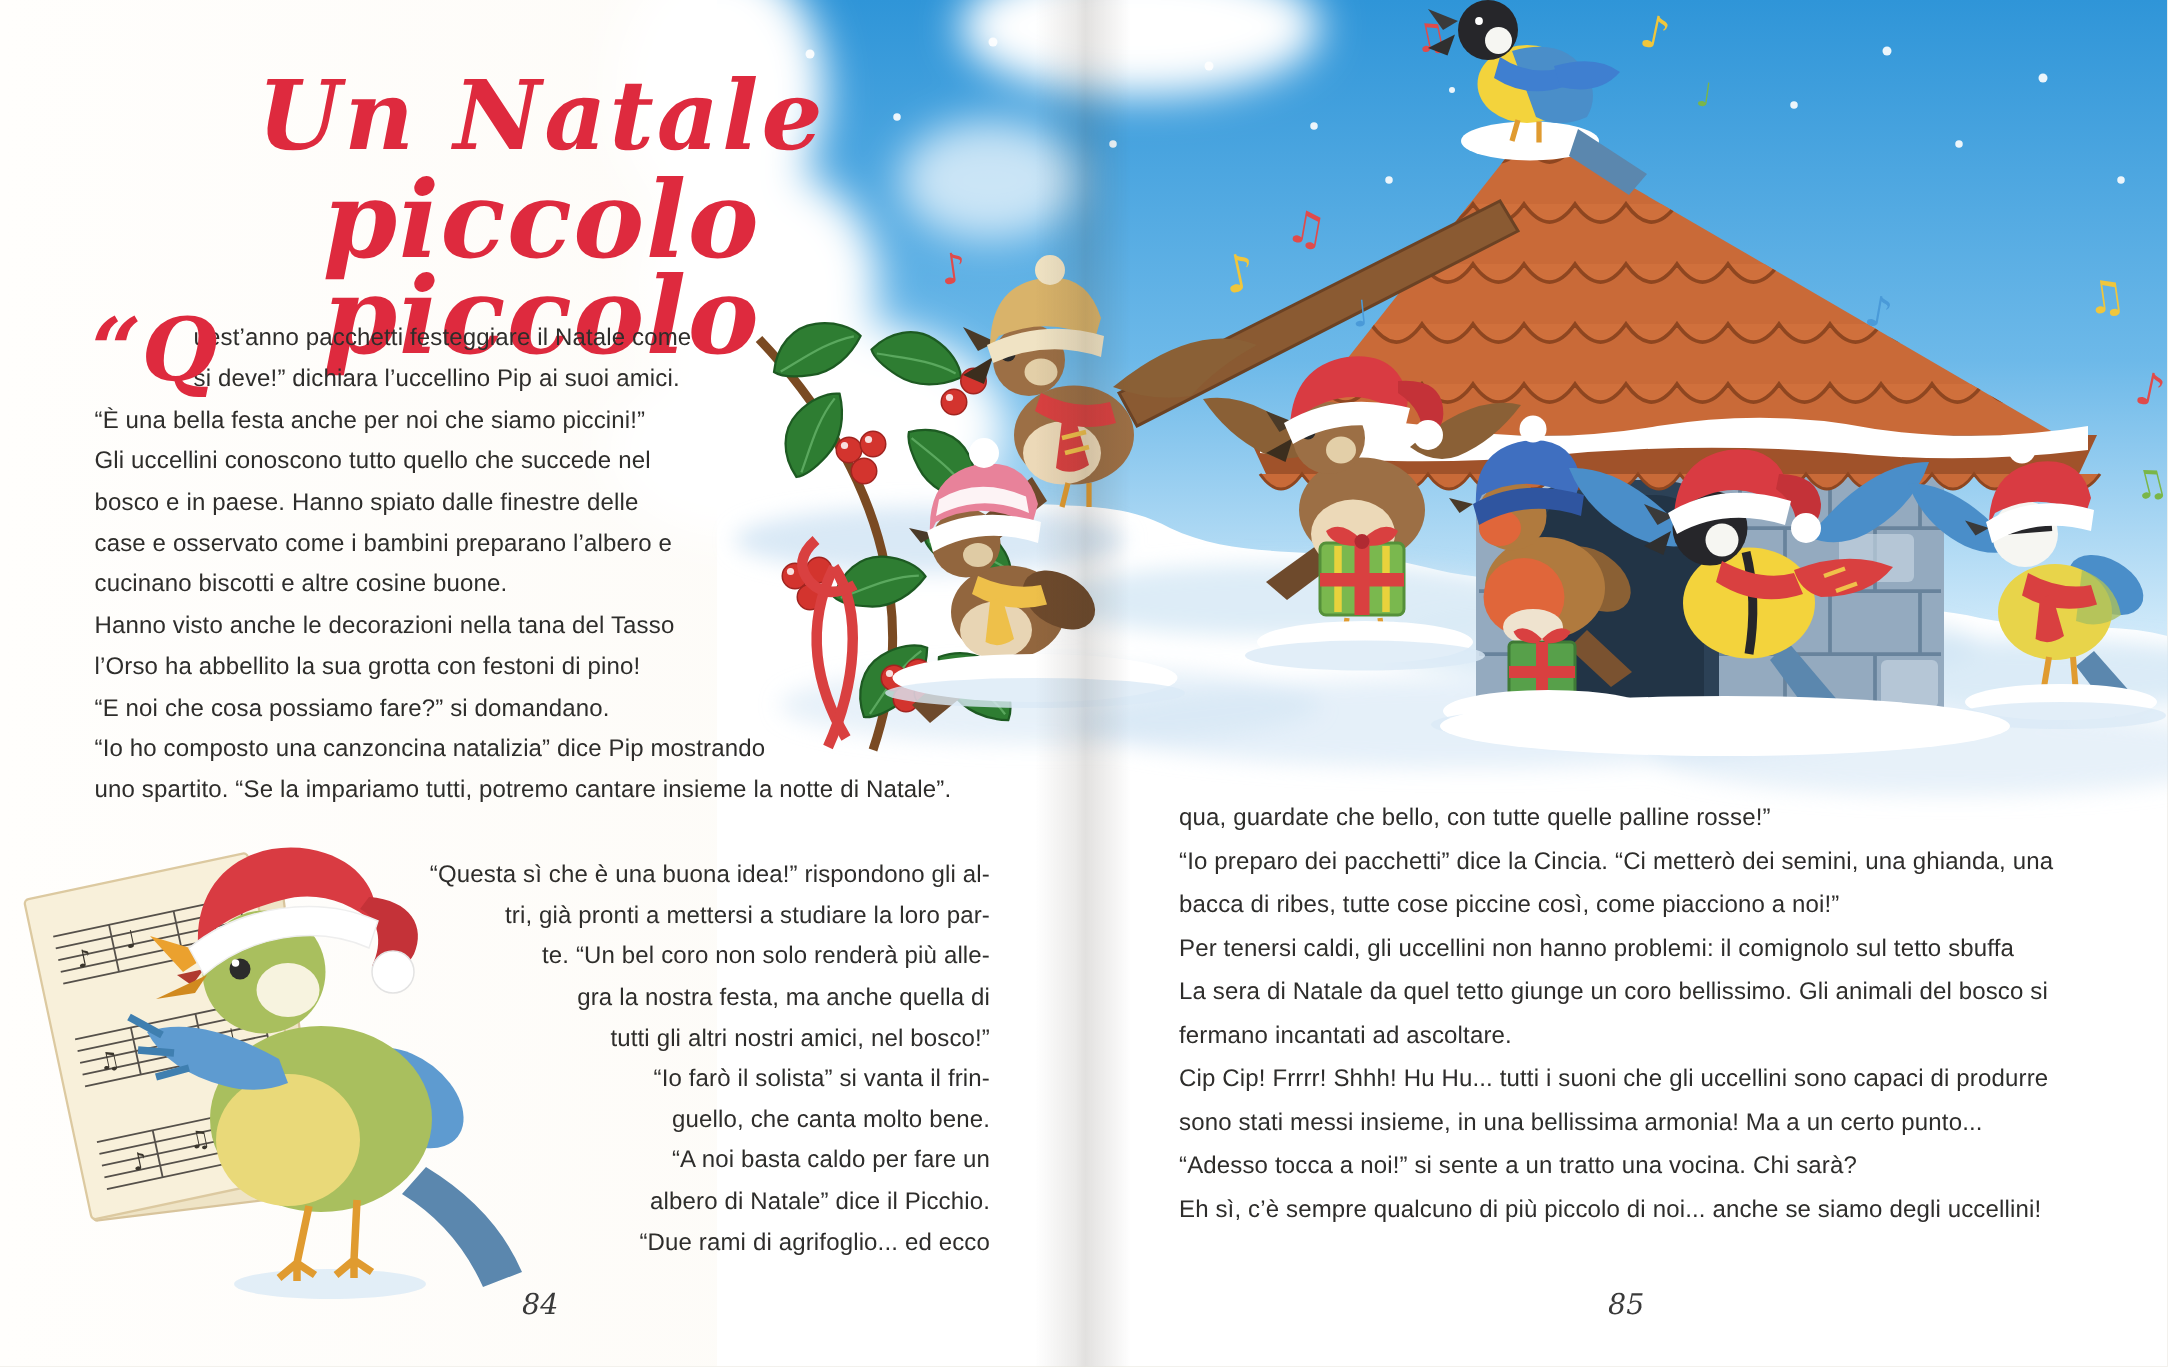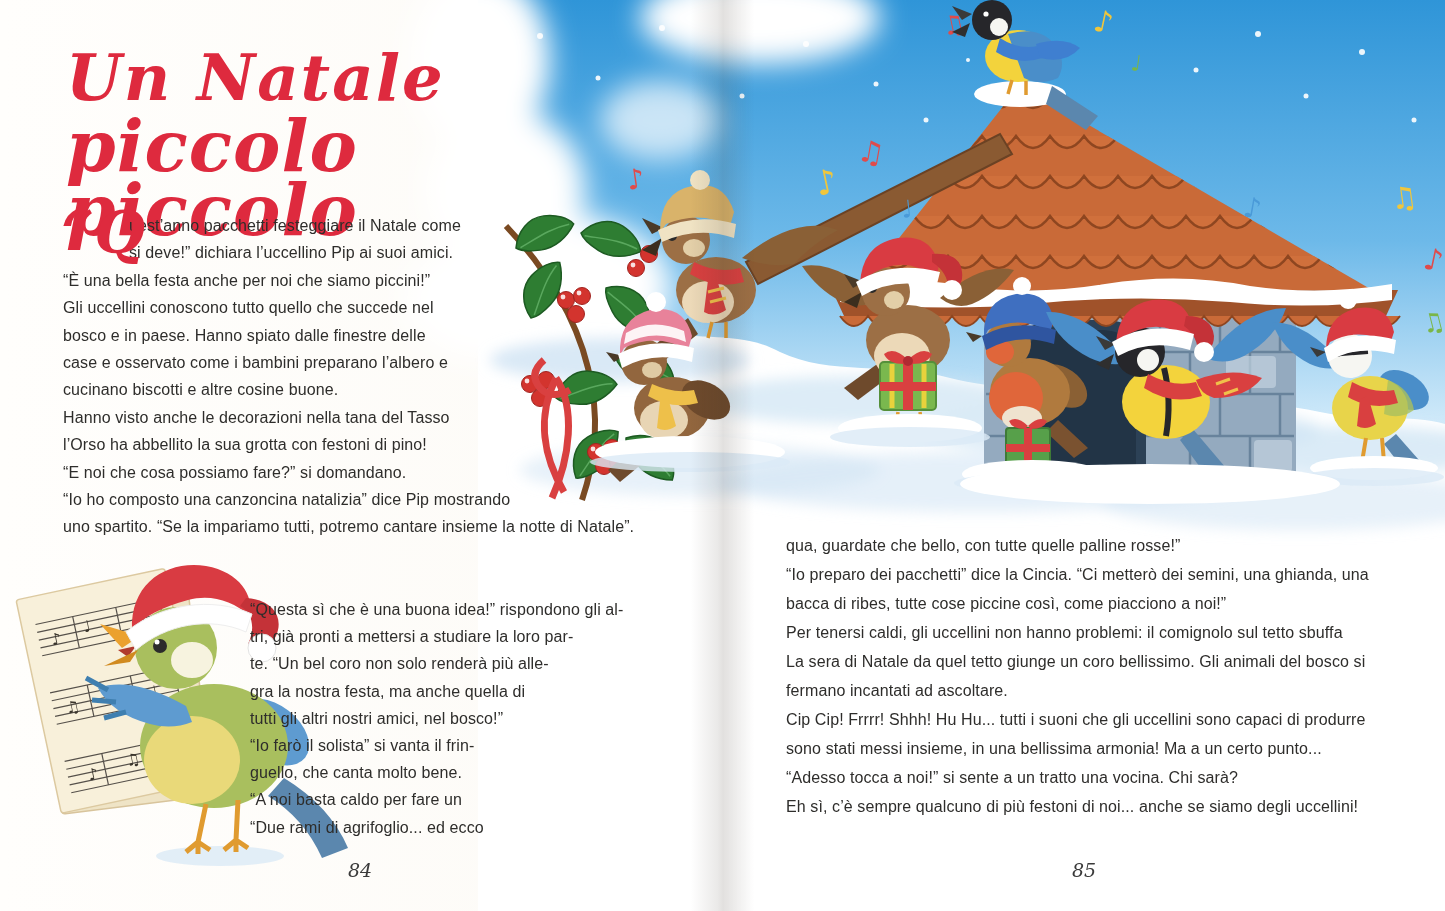--- a/index.html
+++ b/index.html
@@ -5,31 +5,31 @@
   *{margin:0;padding:0;box-sizing:border-box}
   html,body{background:#e8e5de}
   body{font-family:"Liberation Sans",sans-serif}
   .spread{position:relative;width:1445px;height:911px;background:#fdfcf9;overflow:hidden}
   .page{position:absolute;top:0;height:100%}
   .page.left{left:0;width:722px;background:linear-gradient(90deg,#fffefc 0%,#fdfbf7 86%,#f2eee6 100%)}
   .page.right{left:722px;width:723px;background:linear-gradient(90deg,#f2eee6 0%,#fdfcf9 9%,#fffefc 100%)}
   .illus{position:absolute;left:0;top:0;z-index:1}
   .fold{position:absolute;left:690px;top:0;width:64px;height:100%;z-index:5;pointer-events:none;
         background:linear-gradient(90deg,rgba(60,50,40,0) 0%,rgba(60,50,40,.10) 42%,rgba(60,50,40,.15) 52%,rgba(60,50,40,0) 100%)}
-  .booktitle{position:absolute;left:66px;top:42px;width:590px;z-index:3;color:#de2a3e;
+  .booktitle{position:absolute;left:66px;top:42px;width:590px;z-index:3;text-align:center;color:#de2a3e;
              font-family:"DejaVu Serif",serif;font-style:italic;font-weight:bold}
   .booktitle .t1{font-size:64px;line-height:72px;letter-spacing:2px}
   .booktitle .t2{font-size:71px;line-height:64px;letter-spacing:1px}
   .textblock{position:absolute;z-index:3;color:#2e2d2b;font-size:16px;letter-spacing:.1px}
   .line{white-space:nowrap}
   #leftcol{left:63px;top:212px;line-height:27.4px;position:absolute}
   #leftcol .indent .line{padding-left:66px}
   .dropcap{position:absolute;left:-2px;top:-8px;font-family:"DejaVu Serif",serif;font-style:italic;font-weight:bold;
            font-size:58px;color:#de2a3e;line-height:1}
-  #wrapcol{left:250px;top:596px;width:410px;line-height:27.2px;text-align:left}
+  #wrapcol{left:250px;top:570px;width:410px;line-height:27.2px;text-align:right}
   #rightcol{left:786px;top:531px;width:620px;line-height:29px}
   .pageno{position:absolute;top:859px;z-index:3;font-family:"DejaVu Serif",serif;font-style:italic;
           font-size:19px;color:#3a3a3a}
   #pn-left{left:348px}
   #pn-right{left:1072px}
   .note{font-family:"DejaVu Sans",sans-serif;font-weight:bold}
   .sheetnote{font-family:"DejaVu Sans",sans-serif;font-size:16px;fill:#3a352c}
 </style>
 </head>
 <body>
@@ -456,34 +456,35 @@
   <div class="textblock" id="wrapcol">
 
   <div class="line">“Questa sì che è una buona idea!” rispondono gli al-</div>
       <div class="line">tri, già pronti a mettersi a studiare la loro par-</div>
       <div class="line">te. “Un bel coro non solo renderà più alle-</div>
       <div class="line">gra la nostra festa, ma anche quella di</div>
       <div class="line">tutti gli altri nostri amici, nel bosco!”</div>
       <div class="line">“Io farò il solista” si vanta il frin-</div>
       <div class="line">guello, che canta molto bene.</div>
       <div class="line">“A noi basta caldo per fare un</div>
+      <div class="line">albero di Natale” dice il Picchio.</div>
       <div class="line">“Due rami di agrifoglio... ed ecco</div>
     </div>
 
   <div class="textblock" id="rightcol">
 
   <div class="line">qua, guardate che bello, con tutte quelle palline rosse!”</div>
       <div class="line">“Io preparo dei pacchetti” dice la Cincia. “Ci metterò dei semini, una ghianda, una</div>
       <div class="line">bacca di ribes, tutte cose piccine così, come piacciono a noi!”</div>
       <div class="line">Per tenersi caldi, gli uccellini non hanno problemi: il comignolo sul tetto sbuffa</div>
       <div class="line">La sera di Natale da quel tetto giunge un coro bellissimo. Gli animali del bosco si</div>
       <div class="line">fermano incantati ad ascoltare.</div>
       <div class="line">Cip Cip! Frrrr! Shhh! Hu Hu... tutti i suoni che gli uccellini sono capaci di produrre</div>
       <div class="line">sono stati messi insieme, in una bellissima armonia! Ma a un certo punto...</div>
       <div class="line">“Adesso tocca a noi!” si sente a un tratto una vocina. Chi sarà?</div>
-      <div class="line">Eh sì, c’è sempre qualcuno di più festoni di noi... anche se siamo degli uccellini!</div>
+      <div class="line">Eh sì, c’è sempre qualcuno di più piccolo di noi... anche se siamo degli uccellini!</div>
     </div>
 
   <div class="pageno" id="pn-left">84</div>
   <div class="pageno" id="pn-right">85</div>
 
   <div class="fold"></div>
 </div>
 
 </body></html>

